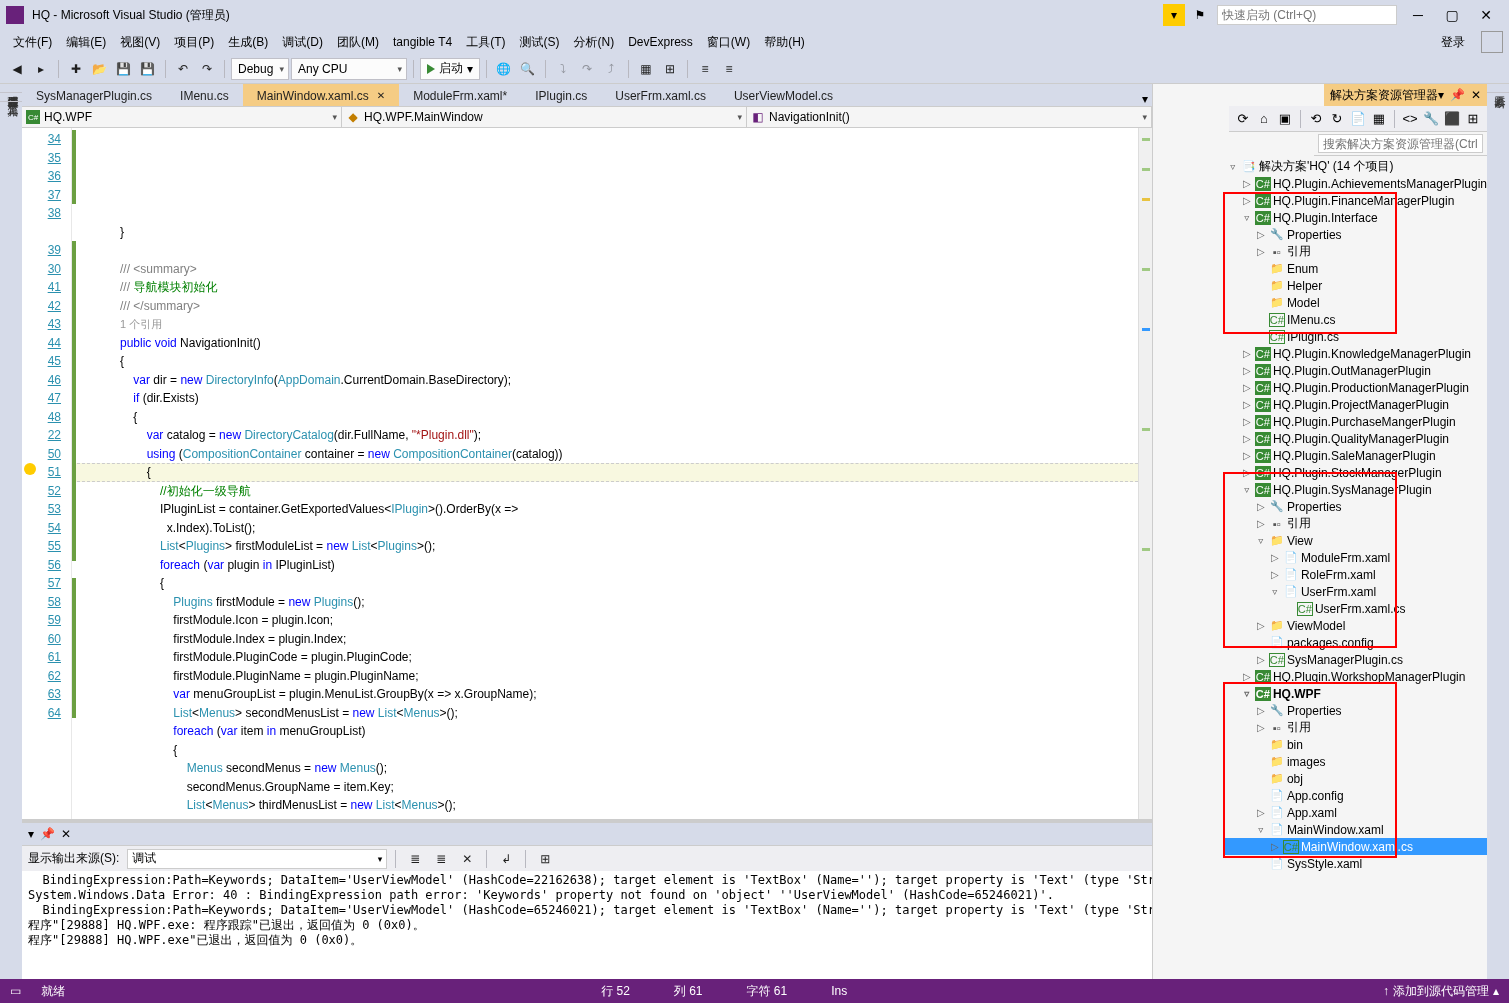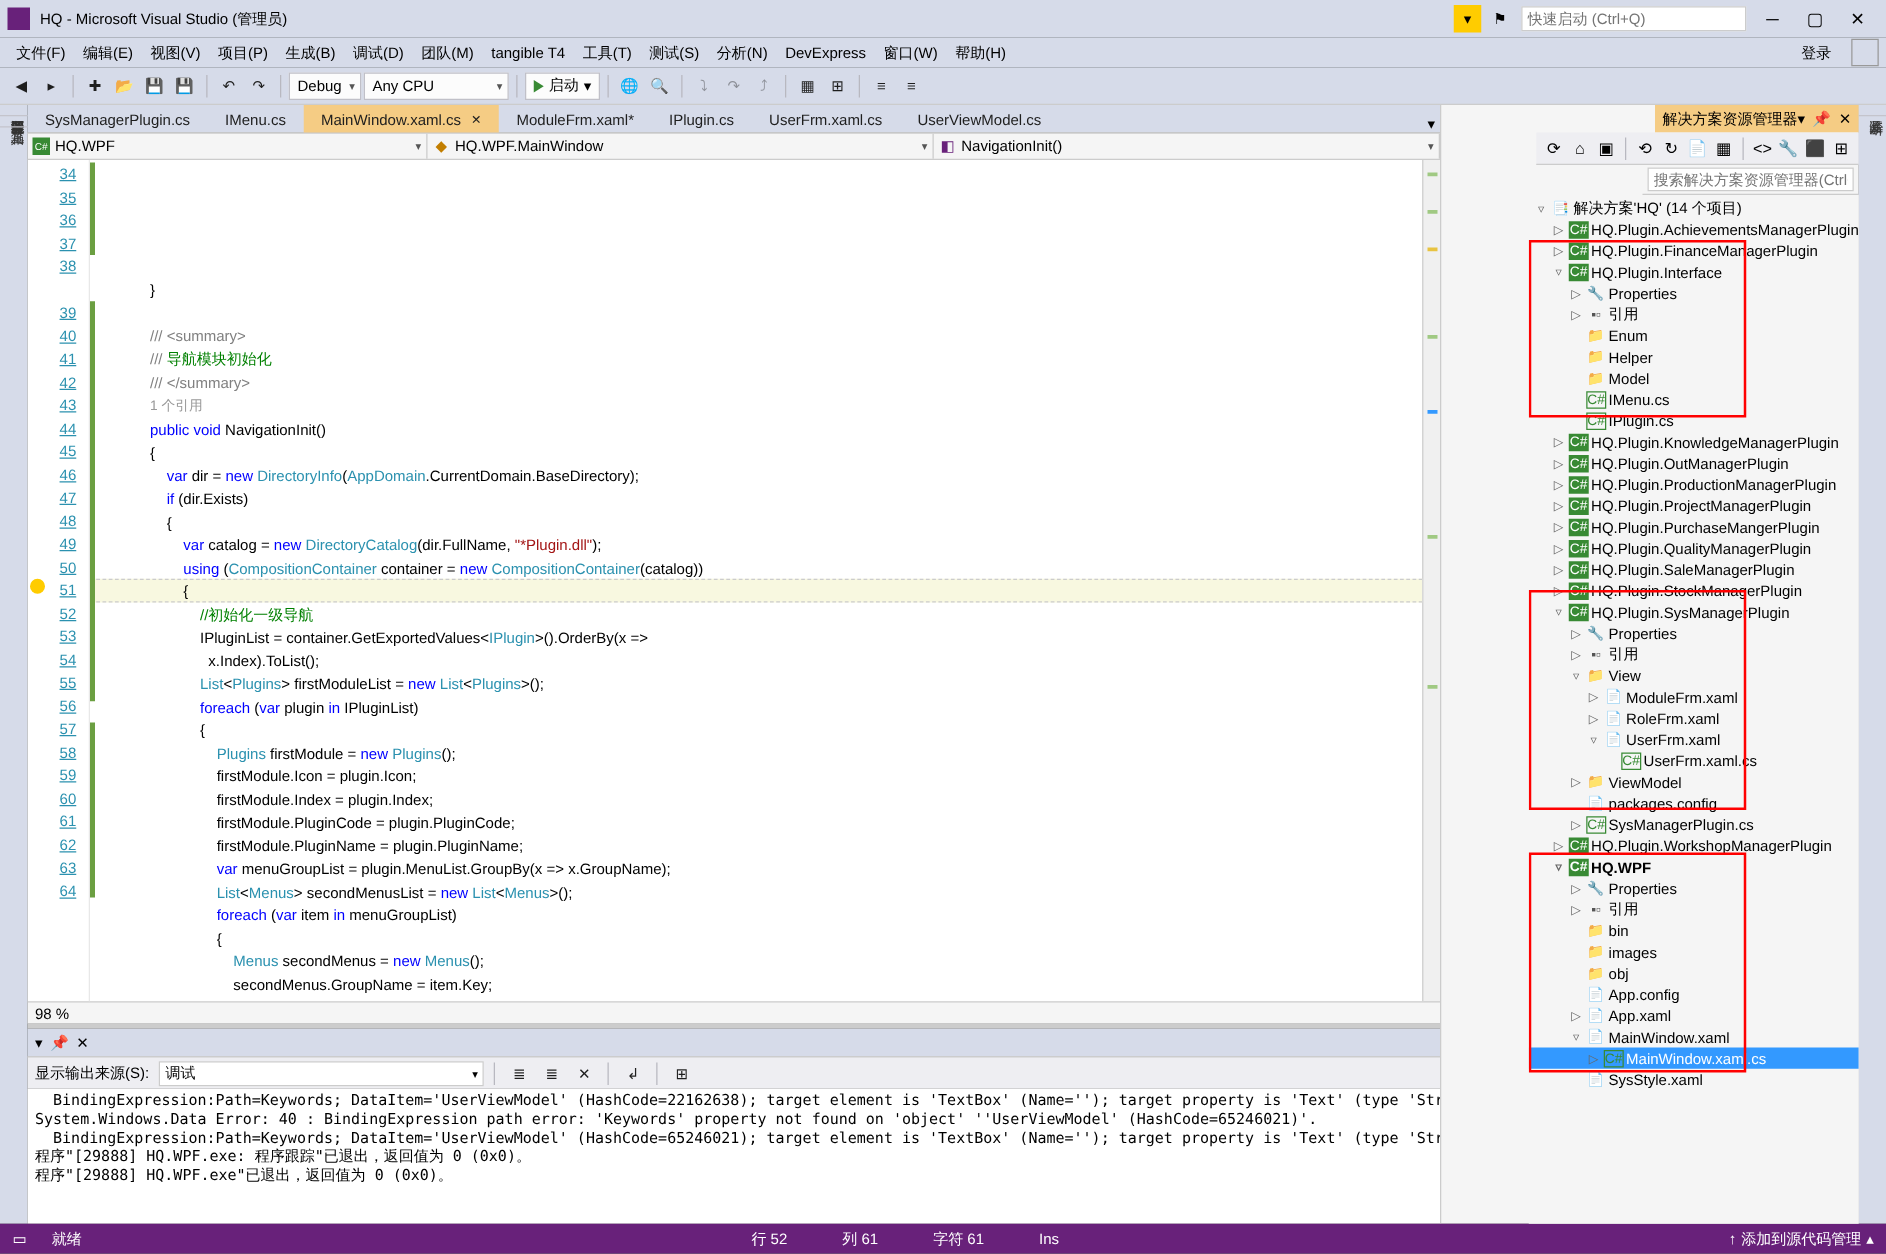--- a/index.html
+++ b/index.html
@@ -229,30 +229,30 @@
       <div class="editor-wrap">
         <div class="gutter" id="gutter">
             <div class="lamp"></div>
             <div class="ln">34</div>
             <div class="ln">35</div>
             <div class="ln">36</div>
             <div class="ln">37</div>
             <div class="ln">38</div>
             <div class="ln"></div>
             <div class="ln">39</div>
-            <div class="ln">40</div>
+            <div class="ln">30</div>
             <div class="ln">41</div>
             <div class="ln">42</div>
             <div class="ln">43</div>
             <div class="ln">44</div>
             <div class="ln">45</div>
             <div class="ln">46</div>
             <div class="ln">47</div>
             <div class="ln">48</div>
-            <div class="ln">49</div>
+            <div class="ln">22</div>
             <div class="ln">50</div>
             <div class="ln">51</div>
             <div class="ln">52</div>
             <div class="ln">53</div>
             <div class="ln">54</div>
             <div class="ln">55</div>
             <div class="ln">56</div>
             <div class="ln">57</div>
             <div class="ln">58</div>
             <div class="ln">59</div>
@@ -304,21 +304,20 @@
         <div class="right-marks">
           <div class="mk" style="top:10px;background:#a0c983"></div>
           <div class="mk" style="top:40px;background:#a0c983"></div>
           <div class="mk" style="top:70px;background:#e8c341"></div>
           <div class="mk" style="top:140px;background:#a0c983"></div>
           <div class="mk" style="top:200px;background:#3399ff"></div>
           <div class="mk" style="top:300px;background:#a0c983"></div>
           <div class="mk" style="top:420px;background:#a0c983"></div>
         </div>
       </div>
-      <div class="zoom">98 %</div>
 
       <div class="output">
         <div class="output-hdr">
           <span>▾</span>
           <span style="margin:0 6px">📌</span>
           <span>✕</span>
         </div>
         <div class="output-tools">
           <span class="lbl">显示输出来源(S):</span>
           <div class="sel">调试</div>

